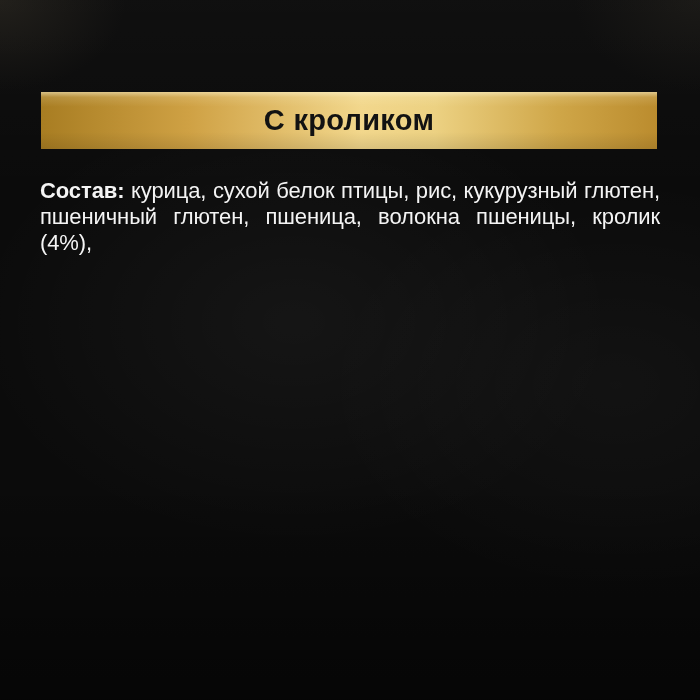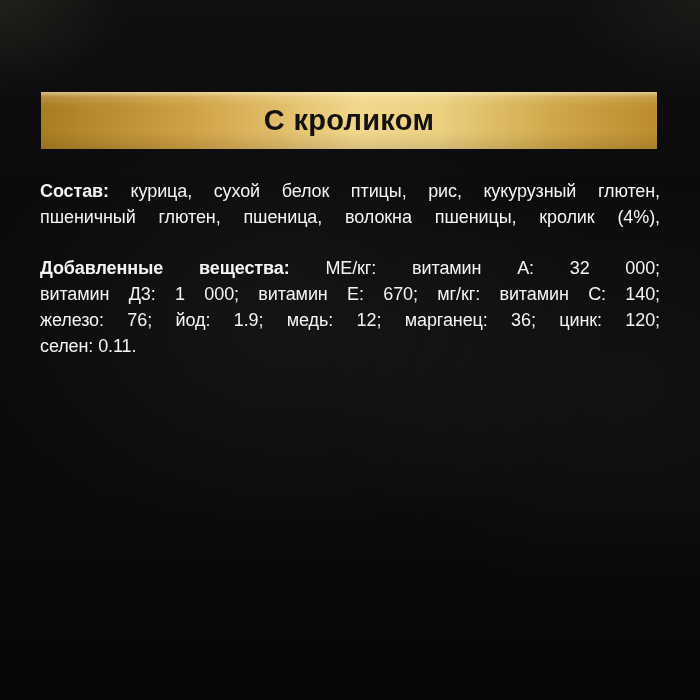--- a/index.html
+++ b/index.html
@@ -69,21 +69,21 @@
     letter-spacing: 0.3px;
     color: var(--banner-text, #121212);
   }
   .textblock {
     position: absolute;
     left: 40px;
     top: 178px;
     width: 620px;
     z-index: 2;
     color: var(--body-text, #f4f4f4);
-    font-size: 18px;
+    font-size: 22px;
     line-height: 26px;
     letter-spacing: -0.1px;
   }
   .para + .para { margin-top: 25px; }
   .line {
     text-align: justify;
     -moz-text-align-last: justify;
     text-align-last: justify;
     white-space: normal;
   }
@@ -99,21 +99,15 @@
 <div class="screen" style="--bg: #0b0b0b; --body-text: #f4f4f4; --banner-text: #121212; --gold-l: #a87d22; --gold-c: #f2d78c; --gold-r: #bb8c2e;">
   <div class="banner">
     <span class="banner-text">С кроликом</span>
   </div>
   <div class="textblock" id="sections">
       <div class="para">
         <div class="line"><span class="lead">Состав:</span> курица, сухой белок птицы, рис, кукурузный глютен,</div>
         <div class="line">пшеничный глютен, пшеница, волокна пшеницы, кролик (4%),</div>
       </div>
       <div class="para">
-        <div class="line"><span class="lead">Добавленные вещества:</span> МЕ/кг: витамин А: 32 000;</div>
-        <div class="line">витамин Д3: 1 000; витамин Е: 670; мг/кг: витамин С: 140;</div>
-        <div class="line">железо: 76; йод: 1.9; медь: 12; марганец: 36; цинк: 120;</div>
-        <div class="line last">селен: 0.11.</div>
-      </div>
-      <div class="para">
       </div>
     </div>
 </div>
 
 </body></html>

